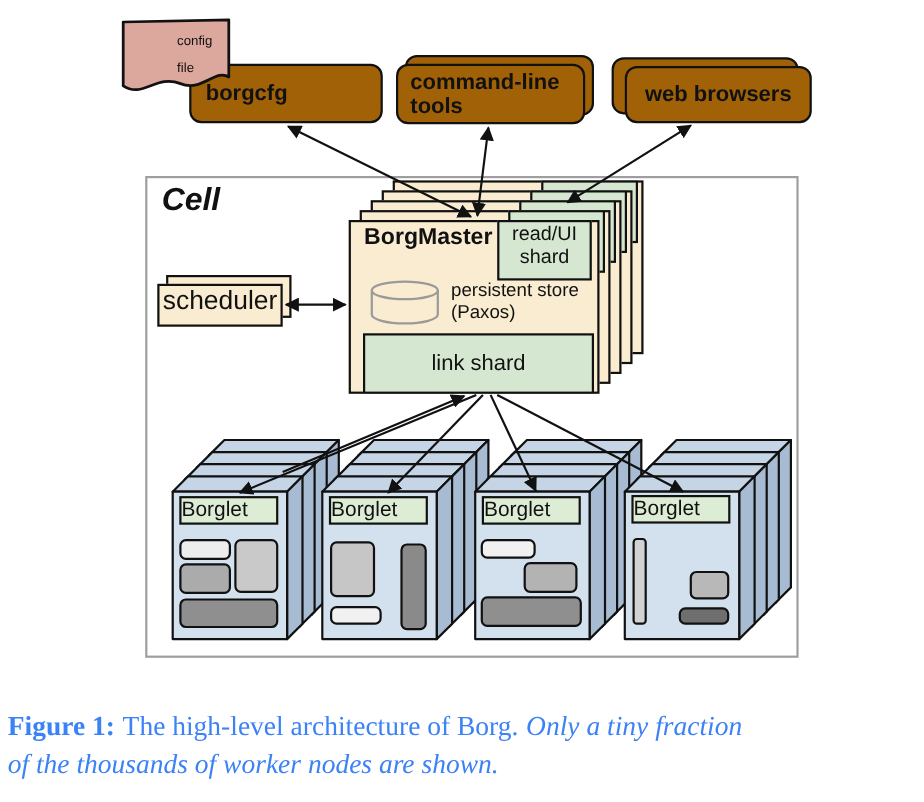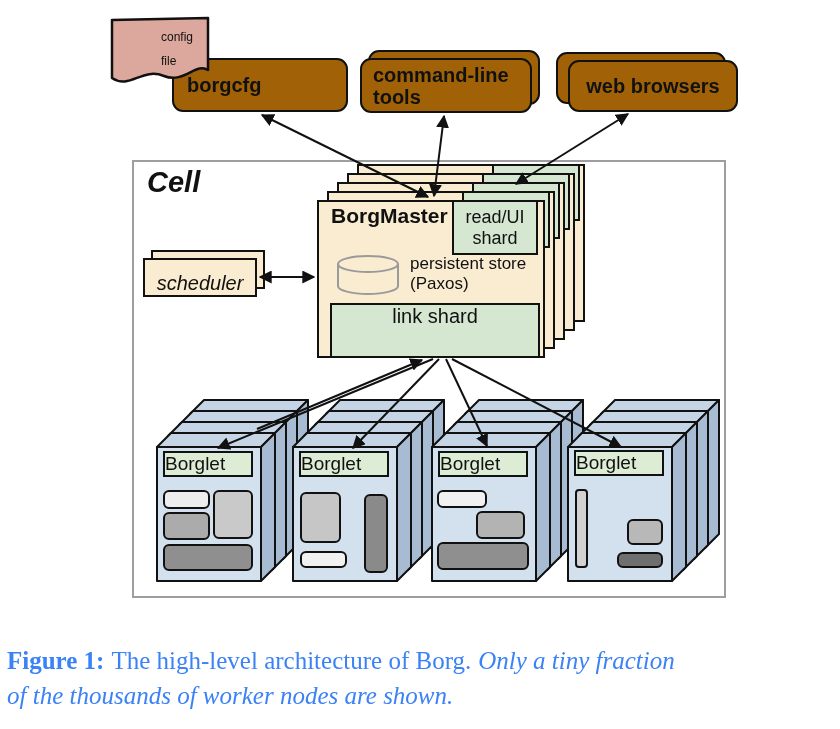--- a/index.html
+++ b/index.html
@@ -18,27 +18,27 @@
   .tools-back{left:368px;top:50px;width:172px;height:55px;}
   .tools-front{left:360px;top:58px;width:172px;height:55px;display:flex;align-items:center;padding-left:11px;font-size:20px;line-height:22px;}
   .browsers-back{left:556px;top:52px;width:170px;height:52px;}
   .browsers-front{left:548px;top:60px;width:170px;height:52px;display:flex;align-items:center;justify-content:center;font-size:20px;margin-left:20px;}
   .config-text{left:122px;top:25px;font-size:12px;line-height:24px;margin-left:39px;}
   
   .bm-layer{background:#f9ecd0;border:2px solid #111;width:228px;height:158px;}
   .bm-green{position:absolute;box-sizing:border-box;left:133px;top:-2px;width:88px;height:57px;background:#d5e6d1;border:2px solid #111;}
   .bm-title{left:331px;top:204px;font-size:21px;font-weight:bold;}
   .readui{left:452px;top:200px;width:86px;height:55px;background:#d5e6d1;border:2px solid #111;
-          display:flex;align-items:center;justify-content:center;text-align:center;font-size:18px;line-height:21px;}
+          display:flex;justify-content:center;text-align:center;font-size:18px;line-height:21px;}
   .persist-text{left:410px;top:254px;font-size:17px;line-height:20px;}
   .linkshard{left:330px;top:303px;width:210px;height:55px;background:#d5e6d1;border:2px solid #111;
-             display:flex;justify-content:center;font-size:20px;}
+             display:flex;align-items:center;justify-content:center;font-size:20px;}
   
   .schedbox{background:#f9ecd0;border:2px solid #111;width:114px;height:39px;}
-  .sched-front{display:flex;align-items:flex-end;justify-content:center;font-size:20px;font-style:italic;}
+  .sched-front{display:flex;align-items:flex-start;justify-content:center;font-size:24px;}
   
   .blabel{background:#ddecd4;border:2px solid #111;width:90px;height:26px;
           display:flex;align-items:center;font-size:19px;}
   .task{border:2px solid #111;border-radius:6px;}
   
   .caption{left:7px;top:643px;width:820px;font-family:"Liberation Serif", serif;font-size:25px;line-height:35px;color:#3b82f6;}
   .caption .b{font-weight:bold;margin-right:.28em;}
   .caption .n{margin-right:.28em;}
   .caption .i{font-style:italic;}
   svg{position:absolute;left:0;top:0;}

